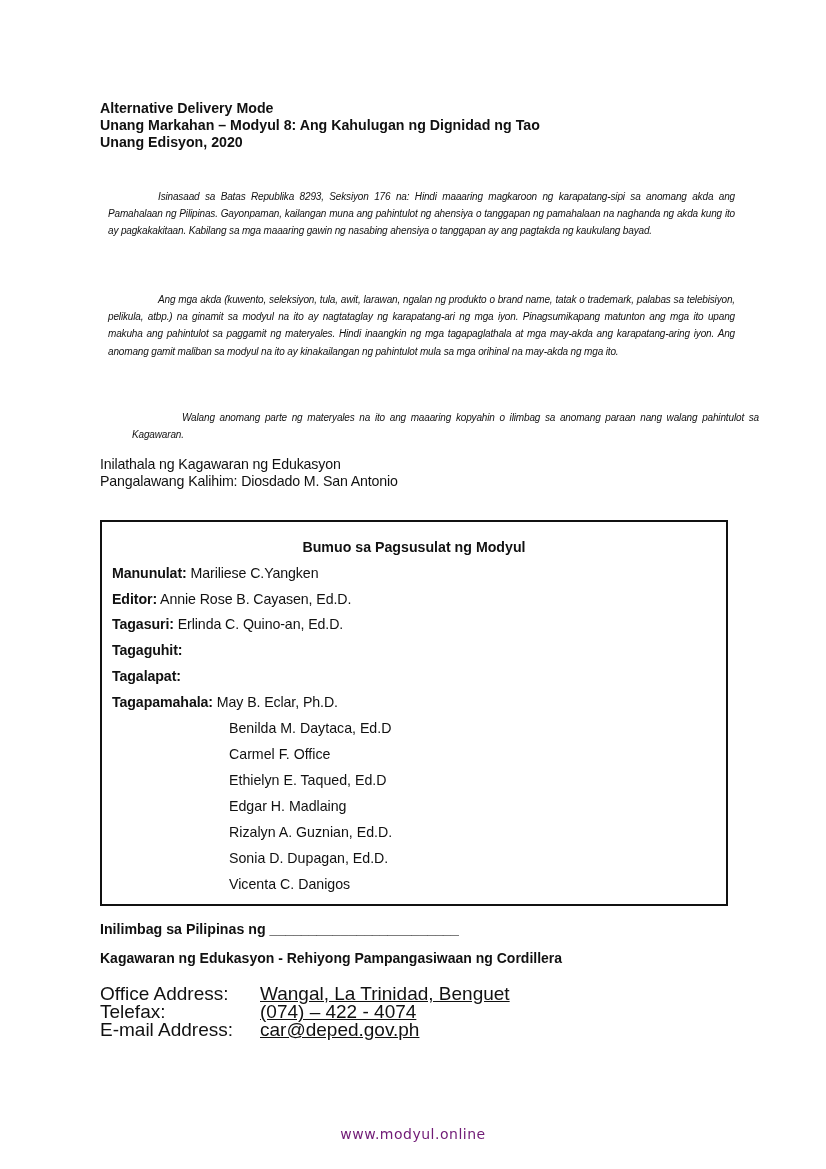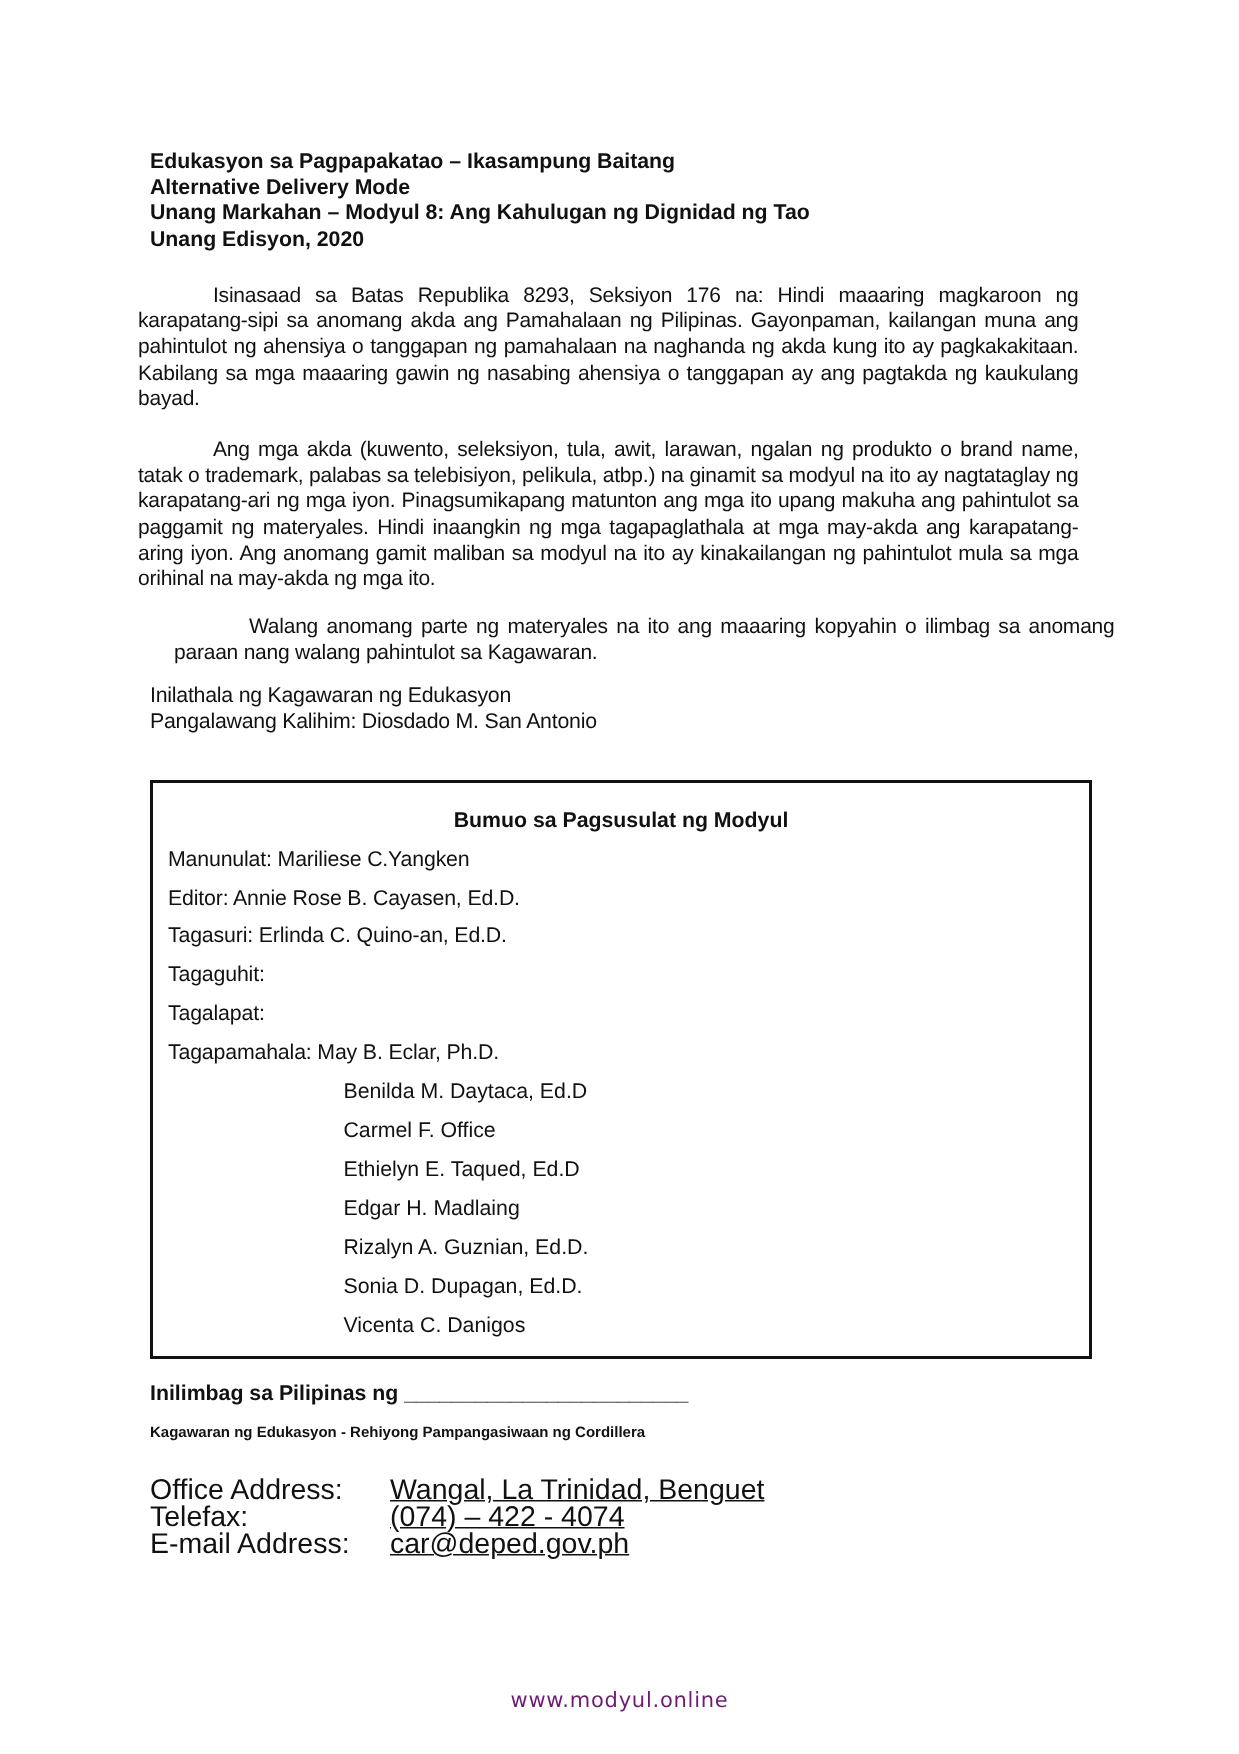--- a/index.html
+++ b/index.html
@@ -1,44 +1,43 @@
 <!DOCTYPE html>
 <html><head>
 <meta charset="utf-8">
 <style>
   html, body { margin: 0; padding: 0; background: #ffffff; }
   body { width: 826px; height: 1169px; position: relative; overflow: hidden;
          font-family: "Liberation Sans", sans-serif; color: #111; }
   .hdr { position: absolute; left: 100px; top: 100px; font-weight: bold; font-size: 14.2px; line-height: 17.2px; }
   .hdr div { white-space: nowrap; }
-  .para { position: absolute; left: 92px; width: 627px; font-size: 14px; line-height: 17.2px;
-          text-align: justify; font-family: "Liberation Sans", sans-serif; letter-spacing: -0.15px; }
+  .para { position: absolute; left: 108px; width: 627px; font-size: 10px; line-height: 17.2px;
+          text-align: justify; font-family: "Liberation Sans", sans-serif; letter-spacing: -0.15px; font-style: italic; }
   .para .indent { display: inline-block; width: 50px; }
   .p1 { top: 188px; }
   .p2 { top: 291px; }
   .p3 { top: 409px; margin-left: 24px; }
   .pub { position: absolute; left: 100px; top: 456px; font-size: 14.2px; line-height: 17.2px; letter-spacing: -0.15px; }
   .box { position: absolute; left: 100px; top: 520px; width: 624px; height: 382px; border: 2px solid #111; }
   .box-title { position: absolute; left: 0; right: 0; top: 17px; text-align: center; font-weight: bold; font-size: 14.2px; }
   .row { position: absolute; left: 10px; font-size: 14.2px; white-space: nowrap; letter-spacing: -0.1px; }
-  .row b { font-weight: normal; }
+  .row b { font-weight: bold; }
   .mgr { position: absolute; left: 127px; font-size: 14.2px; white-space: nowrap; }
   .printed { position: absolute; left: 100px; top: 921px; font-weight: bold; font-size: 14.2px; white-space: nowrap; }
-  .dept { position: absolute; left: 100px; top: 950px; font-weight: bold; font-size: 10px; white-space: nowrap; }
+  .dept { position: absolute; left: 100px; top: 950px; font-weight: bold; font-size: 14px; white-space: nowrap; }
   .contact { position: absolute; left: 100px; font-size: 19px; white-space: nowrap; }
   .contact .lbl { display: inline-block; width: 160px; }
   .contact .val { text-decoration: underline; }
   .watermark { position: absolute; left: 0; right: 0; top: 1126px; text-align: center; font-size: 14px;
                color: #701a75; letter-spacing: 0.5px; font-family: "DejaVu Sans", sans-serif; }
 </style>
 </head>
 <body>
 
 <div class="hdr">
-  <div>Edukasyon sa Pagpapakatao – Ikasampung Baitang</div>
   <div>Alternative Delivery Mode</div>
   <div>Unang Markahan – Modyul 8: Ang Kahulugan ng Dignidad ng Tao</div>
   <div>Unang Edisyon, 2020</div>
 </div>
 
 <div class="para p1"><span class="indent"></span><span>Isinasaad sa Batas Republika 8293, Seksiyon 176 na: Hindi maaaring magkaroon ng karapatang-sipi sa anomang akda ang Pamahalaan ng Pilipinas. Gayonpaman, kailangan muna ang pahintulot ng ahensiya o tanggapan ng pamahalaan na naghanda ng akda kung ito ay pagkakakitaan. Kabilang sa mga maaaring gawin ng nasabing ahensiya o tanggapan ay ang pagtakda ng kaukulang bayad.</span></div>
 <div class="para p2"><span class="indent"></span><span>Ang mga akda (kuwento, seleksiyon, tula, awit, larawan, ngalan ng produkto o brand name, tatak o trademark, palabas sa telebisiyon, pelikula, atbp.) na ginamit sa modyul na ito ay nagtataglay ng karapatang-ari ng mga iyon. Pinagsumikapang matunton ang mga ito upang makuha ang pahintulot sa paggamit ng materyales. Hindi inaangkin ng mga tagapaglathala at mga may-akda ang karapatang-aring iyon. Ang anomang gamit maliban sa modyul na ito ay kinakailangan ng pahintulot mula sa mga orihinal na may-akda ng mga ito.</span></div>
 <div class="para p3"><span class="indent"></span><span>Walang anomang parte ng materyales na ito ang maaaring kopyahin o ilimbag sa anomang paraan nang walang pahintulot sa Kagawaran.</span></div>
 
 <div class="pub">

